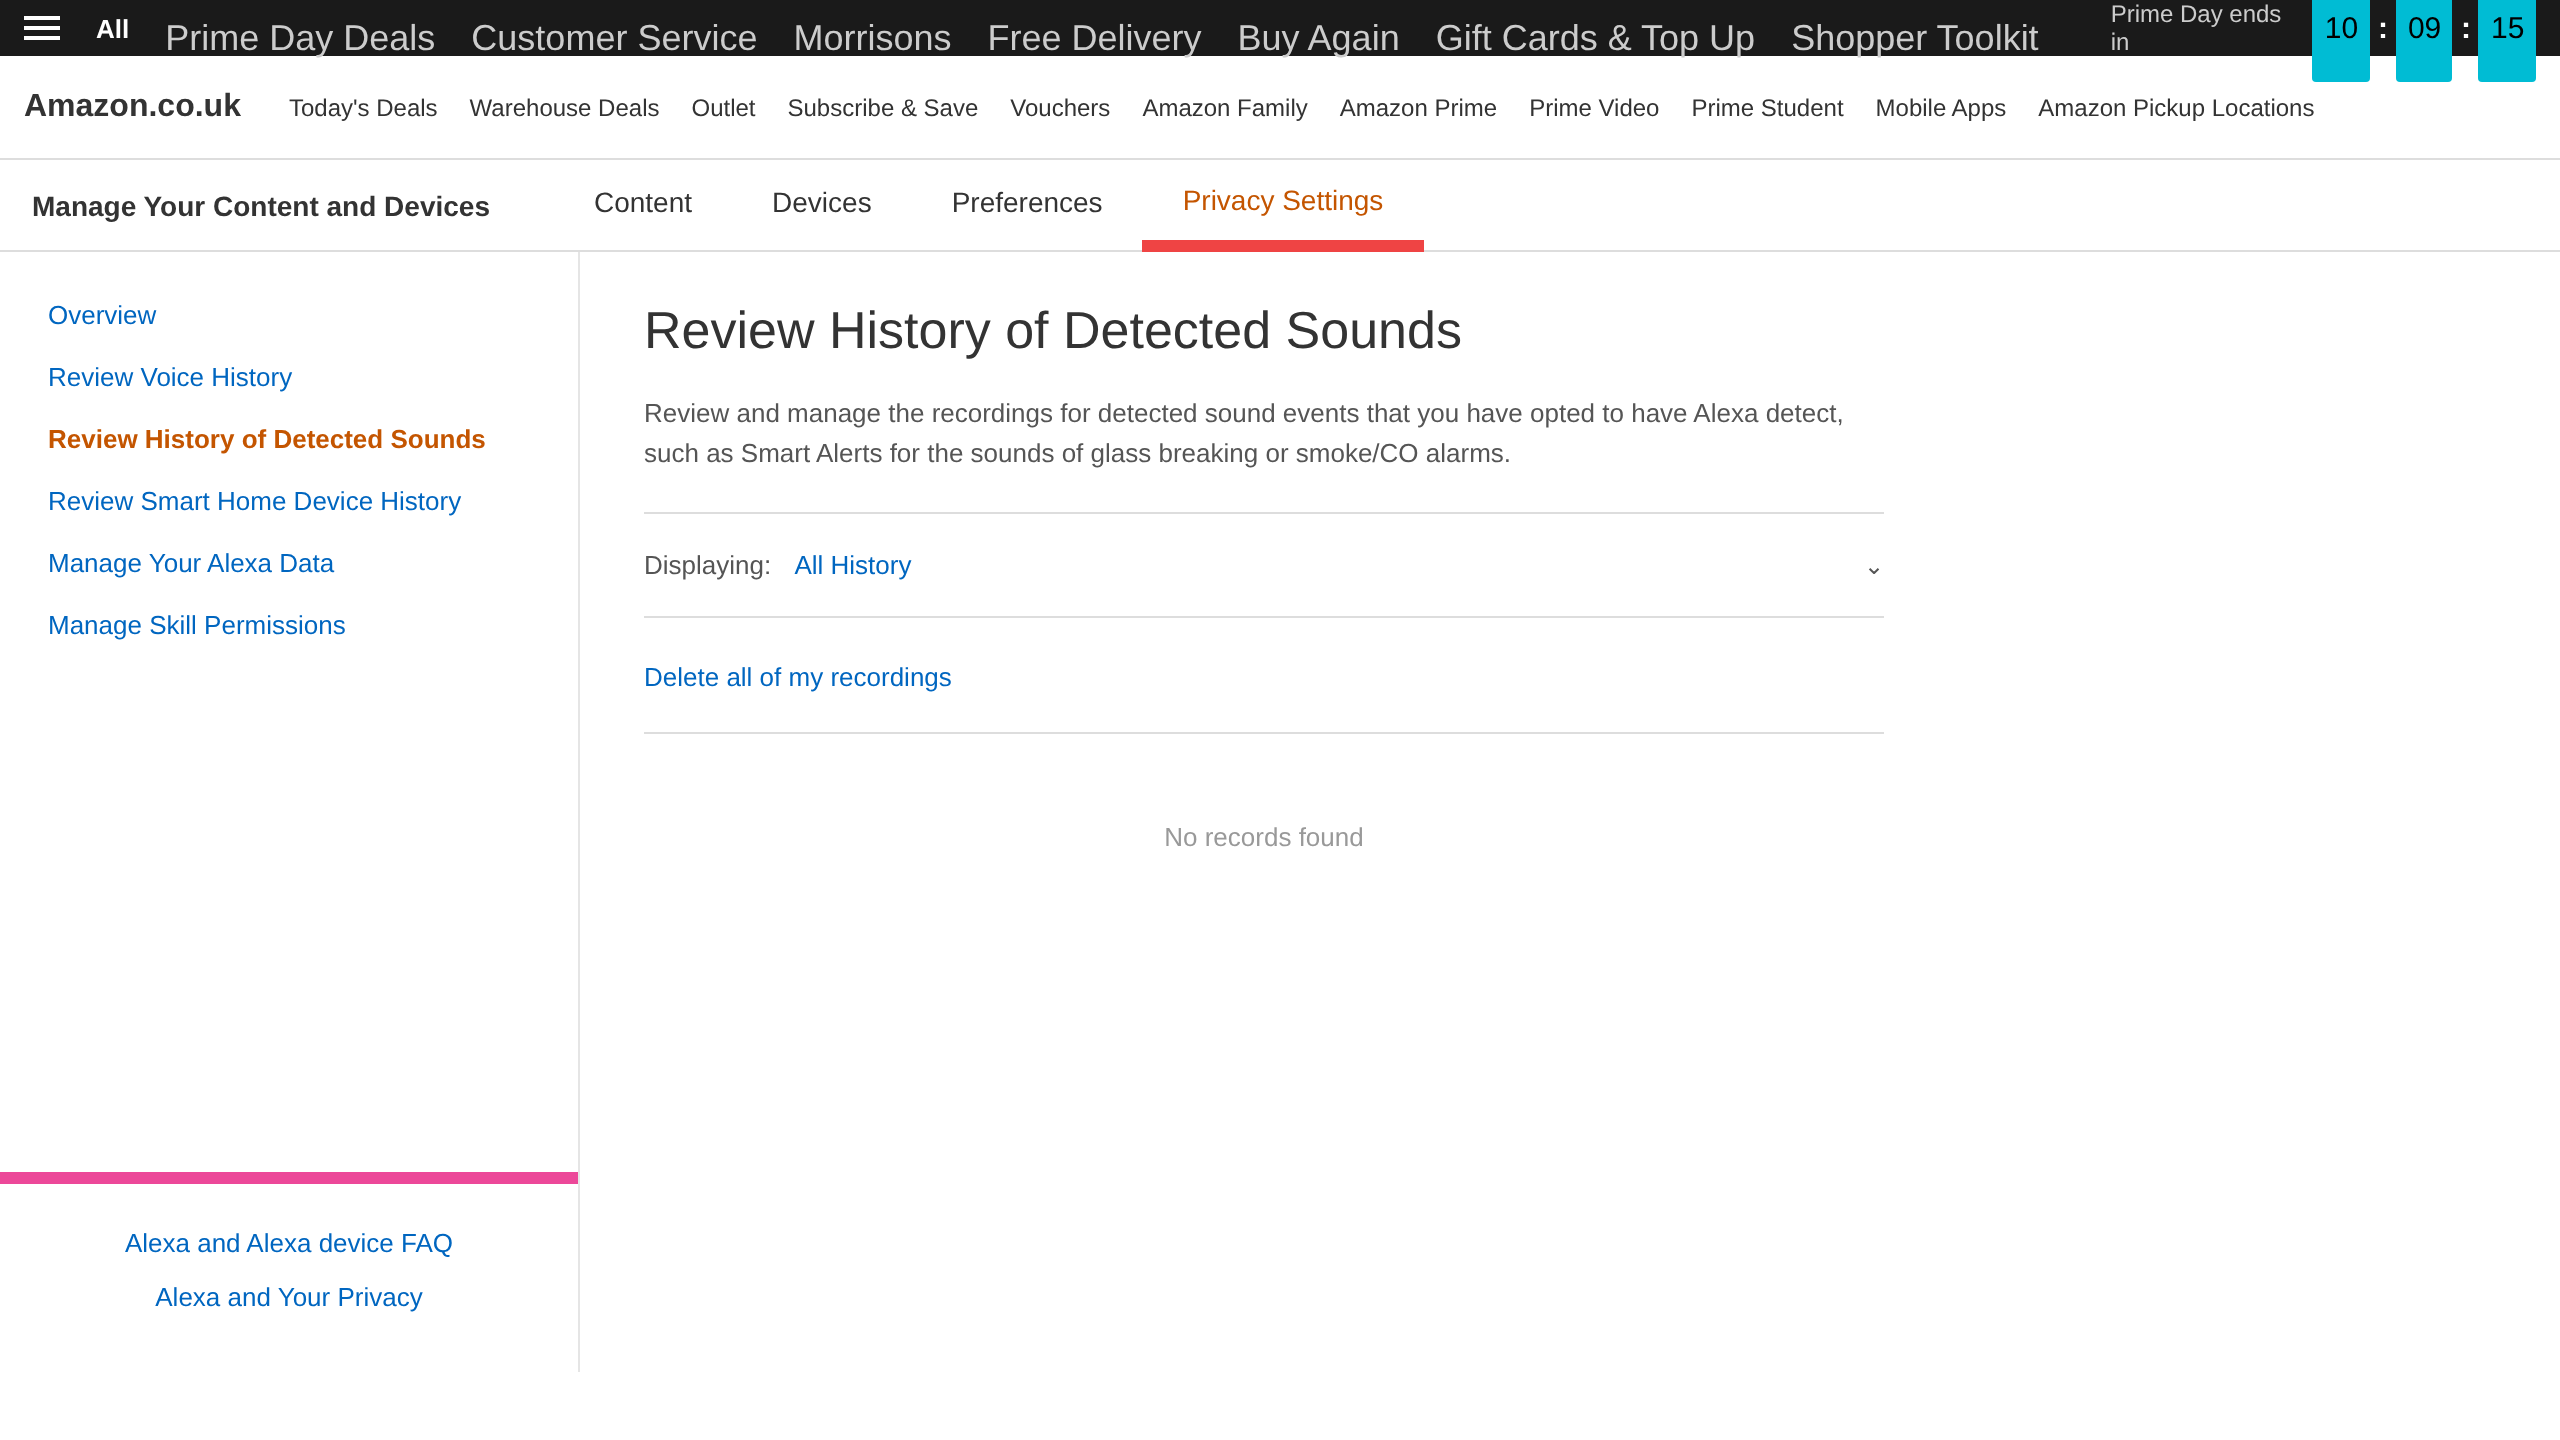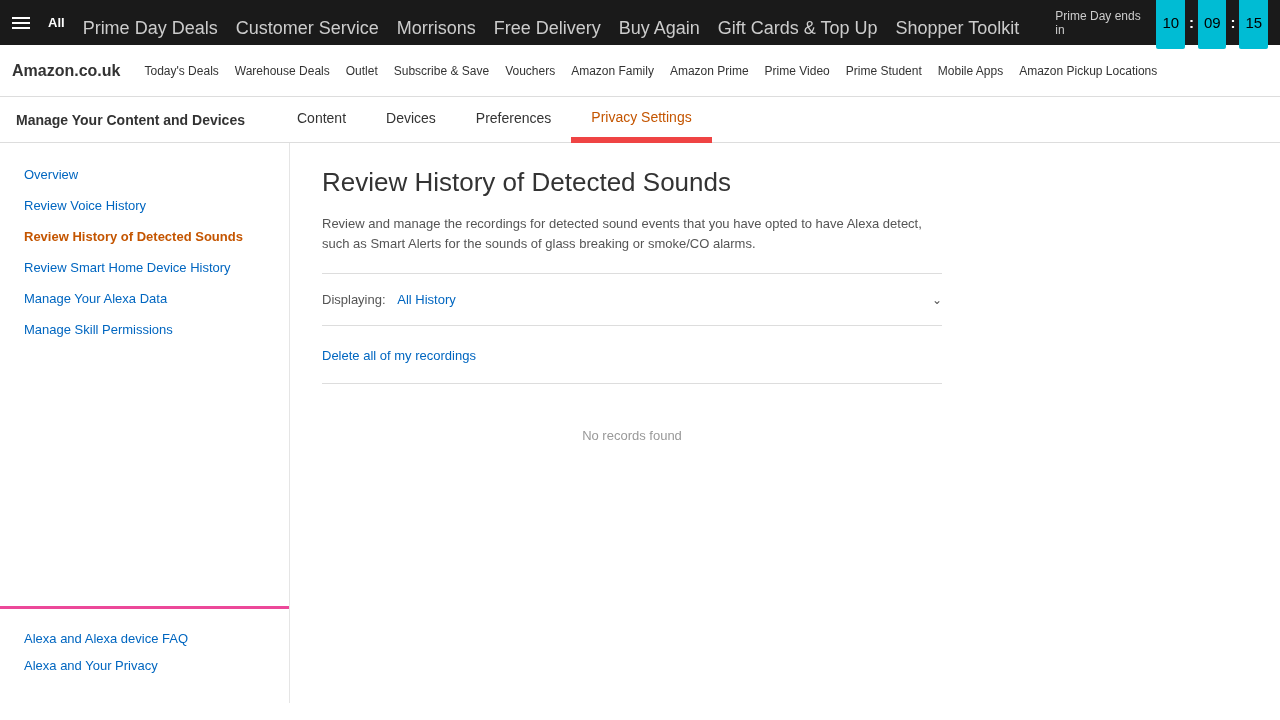--- a/index.html
+++ b/index.html
@@ -5,21 +5,21 @@
     * { margin: 0; padding: 0; box-sizing: border-box; }
     body { font-family: Arial, sans-serif; font-size: 13px; background: #fff; color: #333; width: 1280px; }
 
     
     .top-nav {
       background: #1a1a1a;
       color: #fff;
       display: flex;
       align-items: center;
       padding: 0 12px;
-      height: 45px;
+      height: 28px;
       gap: 18px;
     }
     .top-nav .hamburger {
       display: flex; flex-direction: column; gap: 3px; cursor: pointer;
     }
     .top-nav .hamburger span { display: block; width: 18px; height: 2px; background: #fff; }
     .top-nav .all-label { color: #fff; font-weight: bold; font-size: 13px; }
     .top-nav a { color: #ccc; text-decoration: none; font-size: 18px; white-space: nowrap; margin-top: 11px; }
     .top-nav .spacer { flex: 1; }
     .prime-day-timer {
@@ -89,21 +89,22 @@
       text-decoration: none;
       font-size: 13px;
     }
     .sidebar-nav a.active {
       color: #c45500;
       font-weight: bold;
     }
 
     .sidebar-bottom {
       padding: 16px 24px 8px;
-      border-top: 3px solid #ec4899;
+      border-top: 6px solid #ec4899;
+      text-align: center;
     }
     .sidebar-bottom a {
       display: block;
       color: #0066c0;
       text-decoration: none;
       font-size: 13px;
       padding: 6px 0;
     }
 
     

